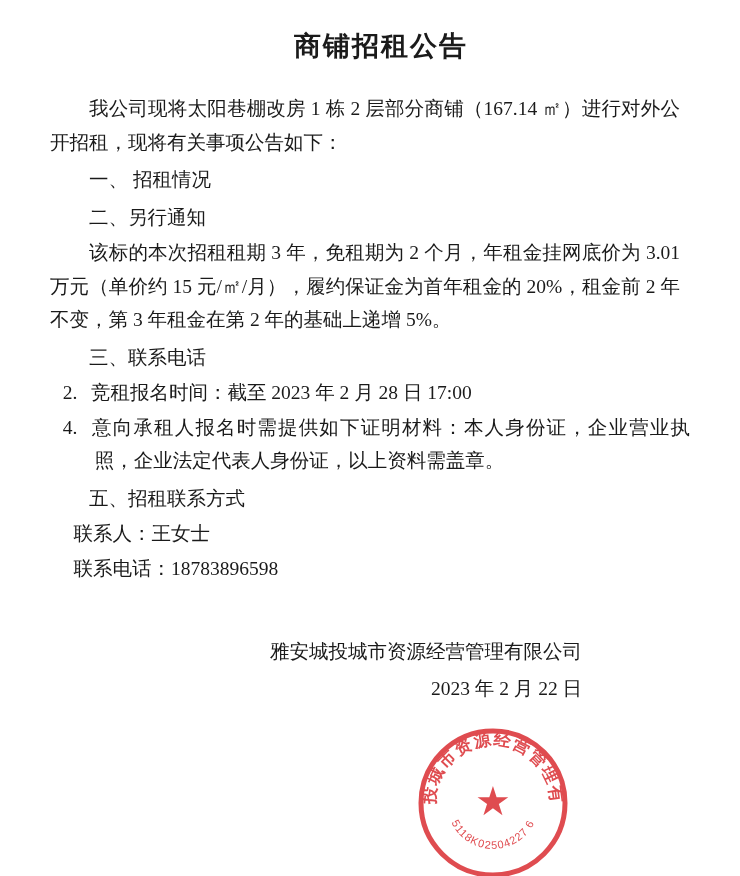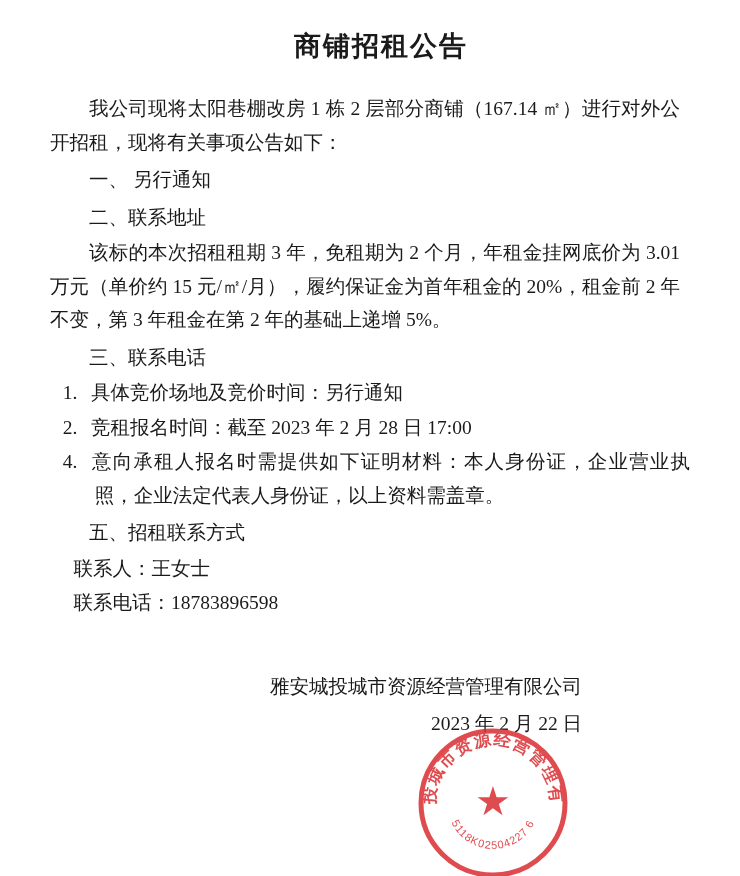--- a/index.html
+++ b/index.html
@@ -95,30 +95,27 @@
 <body>
 
 <div class="page">
 
   <h1 class="doc-title">商铺招租公告</h1>
 
   <div class="body-wrap">
 
     <p class="indent2">我公司现将太阳巷棚改房 1 栋 2 层部分商铺（167.14 ㎡）进行对外公开招租，现将有关事项公告如下：</p>
 
-    <p class="section-head">一、 另行通知</p>
+    <p class="section-head">一、 招租情况</p>
 
-    <p class="section-head">二、联系地址</p>
+    <p class="section-head">二、另行通知</p>
     <p class="indent2">该标的本次招租租期 3 年，免租期为 2 个月，年租金挂网底价为 3.01 万元（单价约 15 元/㎡/月），履约保证金为首年租金的 20%，租金前 2 年不变，第 3 年租金在第 2 年的基础上递增 5%。</p>
 
     <p class="section-head">三、联系电话</p>
     <ul class="numlist">
-      <li>
-        <span class="num">1.</span><span>具体竞价场地及竞价时间：另行通知</span>
-      </li>
       <li>
         <span class="num">2.</span><span>竞租报名时间：截至 2023 年 2 月 28 日 17:00</span>
       </li>
       <li>
         <span class="num">4.</span><span>意向承租人报名时需提供如下证明材料：本人身份证，企业营业执照，企业法定代表人身份证，以上资料需盖章。</span>
       </li>
     </ul>
 
     <p class="section-head">五、招租联系方式</p>
 

